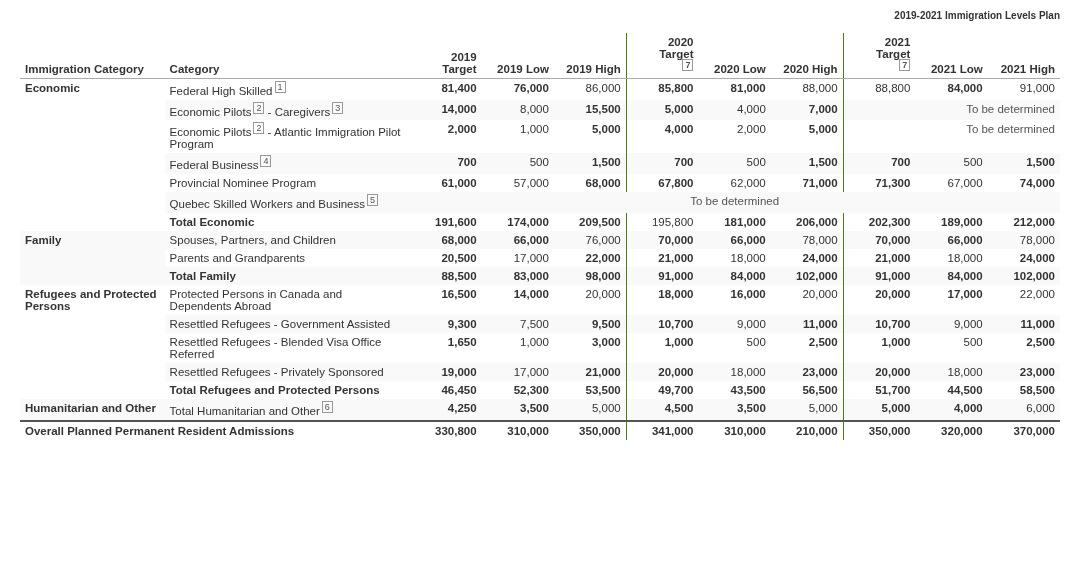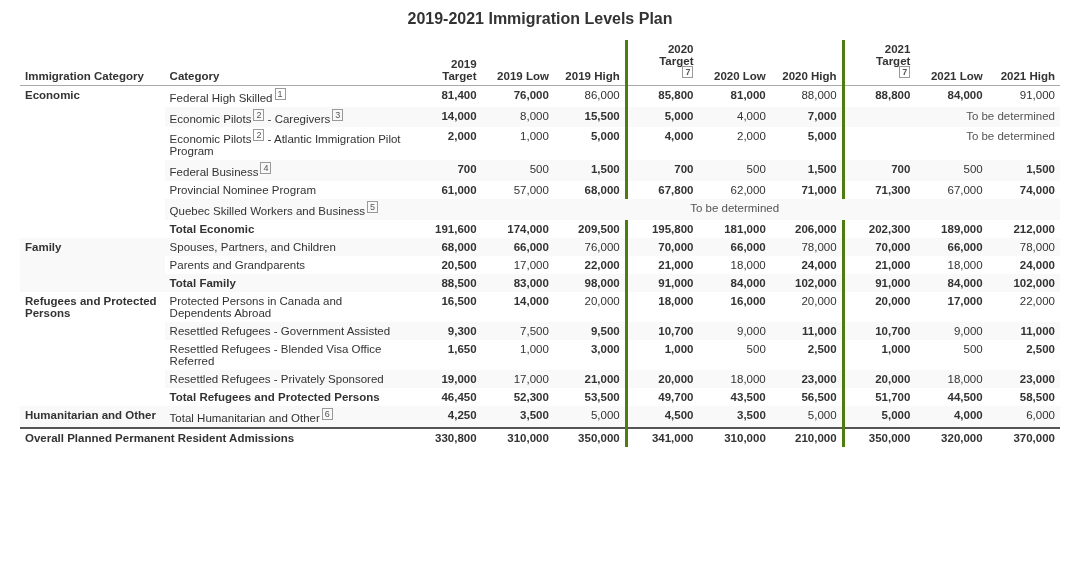--- a/index.html
+++ b/index.html
@@ -4,22 +4,22 @@
   <style>
     * { box-sizing: border-box; margin: 0; padding: 0; }
     body {
       font-family: Arial, sans-serif;
       font-size: 12px;
       background: #fff;
       color: #333;
       padding: 10px 20px;
     }
     .page-title {
-      text-align: center;
-      font-size: 16px;
+      text-align: right;
+      font-size: 10px;
       font-weight: bold;
       margin-bottom: 12px;
     }
     table {
       width: 100%;
       border-collapse: collapse;
     }
     th, td {
       padding: 3px 5px;
       font-size: 11.5px;
@@ -44,21 +44,21 @@
     }
     .superscript {
       font-size: 9px;
       vertical-align: super;
       border: 1px solid #999;
       padding: 0 2px;
       margin-left: 2px;
       color: #555;
     }
     .tbd { text-align: center; color: #555; }
-    .border-left { border-left: 3px solid #4d7c0f; text-align: right; }
+    .border-left { border-left: 1px solid #4d7c0f; text-align: right; }
     tr:nth-child(even) td { background: #f9f9f9; }
   </style>
 </head>
 <body>
 
 <div class="page-title">2019-2021 Immigration Levels Plan</div>
 
 <table>
   <thead>
     <tr>
@@ -84,21 +84,21 @@
   <tbody id="table-body">
   <tr>
         <td rowspan="7" style="font-weight: bold;">Economic</td>
         <td>Federal High Skilled<span class="superscript">1</span></td>
         <td class="col-num" style="font-weight: bold;">81,400</td>
         <td class="col-num">76,000</td>
         <td class="col-num">86,000</td>
         <td class="col-num border-left" style="font-weight: bold;">85,800</td>
         <td class="col-num">81,000</td>
         <td class="col-num">88,000</td>
-        <td class="col-num border-left" style="font-weight: bold; padding-left: 16px;">88,800</td>
+        <td class="col-num border-left" style="font-weight: normal; padding-left: 16px;">88,800</td>
         <td class="col-num">84,000</td>
         <td class="col-num">91,000</td>
       </tr>
       <tr>
         <td>Economic Pilots<span class="superscript">2</span> - Caregivers<span class="superscript">3</span></td>
         <td class="col-num" style="font-weight: bold;">14,000</td>
         <td class="col-num">8,000</td>
         <td class="col-num">15,500</td>
         <td class="col-num border-left" style="font-weight: bold;">5,000</td>
         <td class="col-num">4,000</td>
@@ -141,21 +141,21 @@
       </tr>
       <tr>
         <td>Quebec Skilled Workers and Business<span class="superscript">5</span></td>
         <td colspan="9" class="tbd">To be determined</td>
       </tr>
       <tr class="row-total">
         <td>Total Economic</td>
         <td class="col-num" style="font-weight: bold;">191,600</td>
         <td class="col-num">174,000</td>
         <td class="col-num">209,500</td>
-        <td class="col-num border-left" style="font-weight: bold;">195,800</td>
+        <td class="col-num border-left" style="font-weight: normal;">195,800</td>
         <td class="col-num">181,000</td>
         <td class="col-num">206,000</td>
         <td class="col-num border-left" style="font-weight: bold;">202,300</td>
         <td class="col-num">189,000</td>
         <td class="col-num">212,000</td>
       </tr>
       <tr>
         <td rowspan="3" style="font-weight: bold;">Family</td>
         <td>Spouses, Partners, and Children</td>
         <td class="col-num" style="font-weight: bold;">68,000</td>

